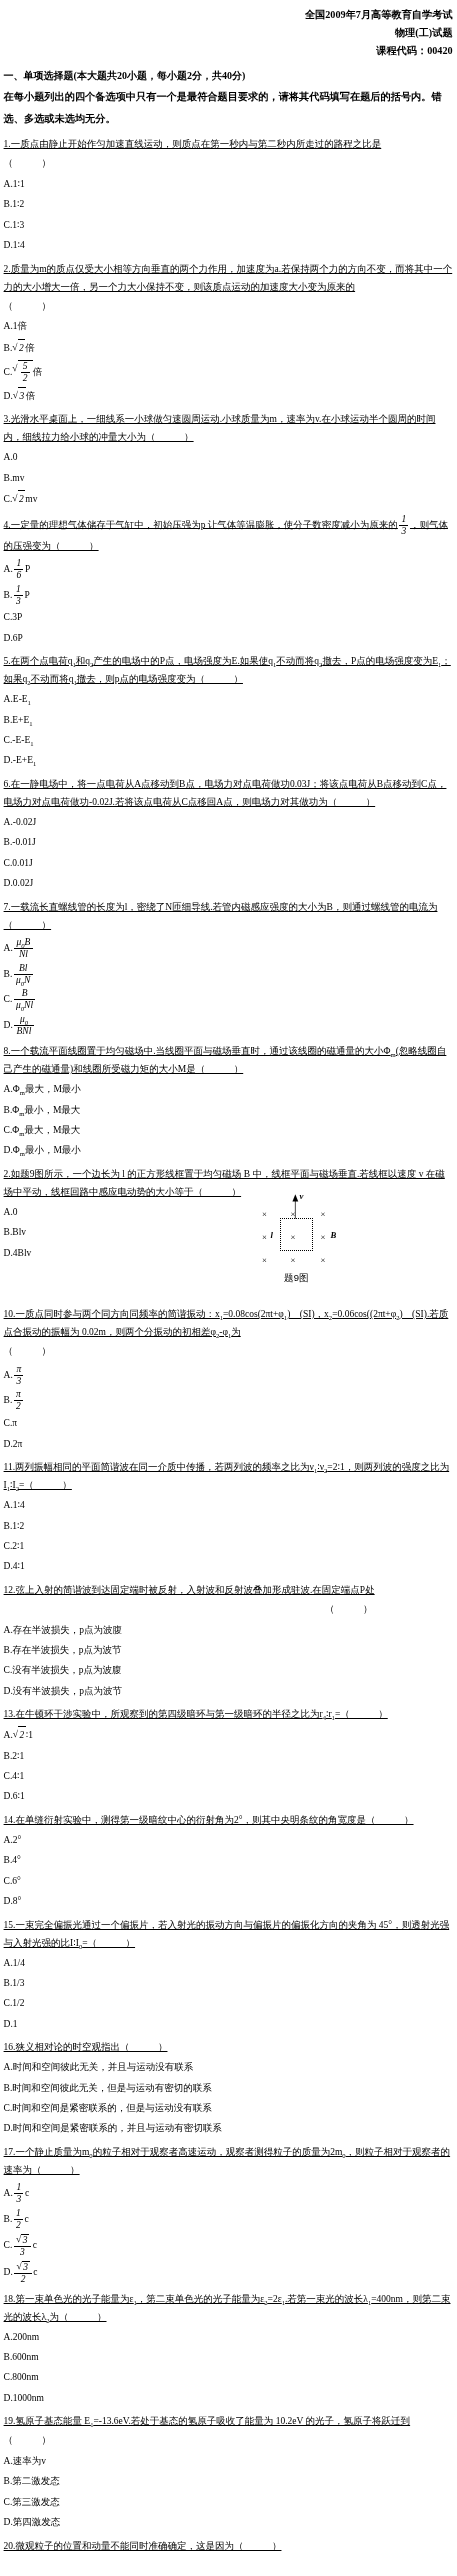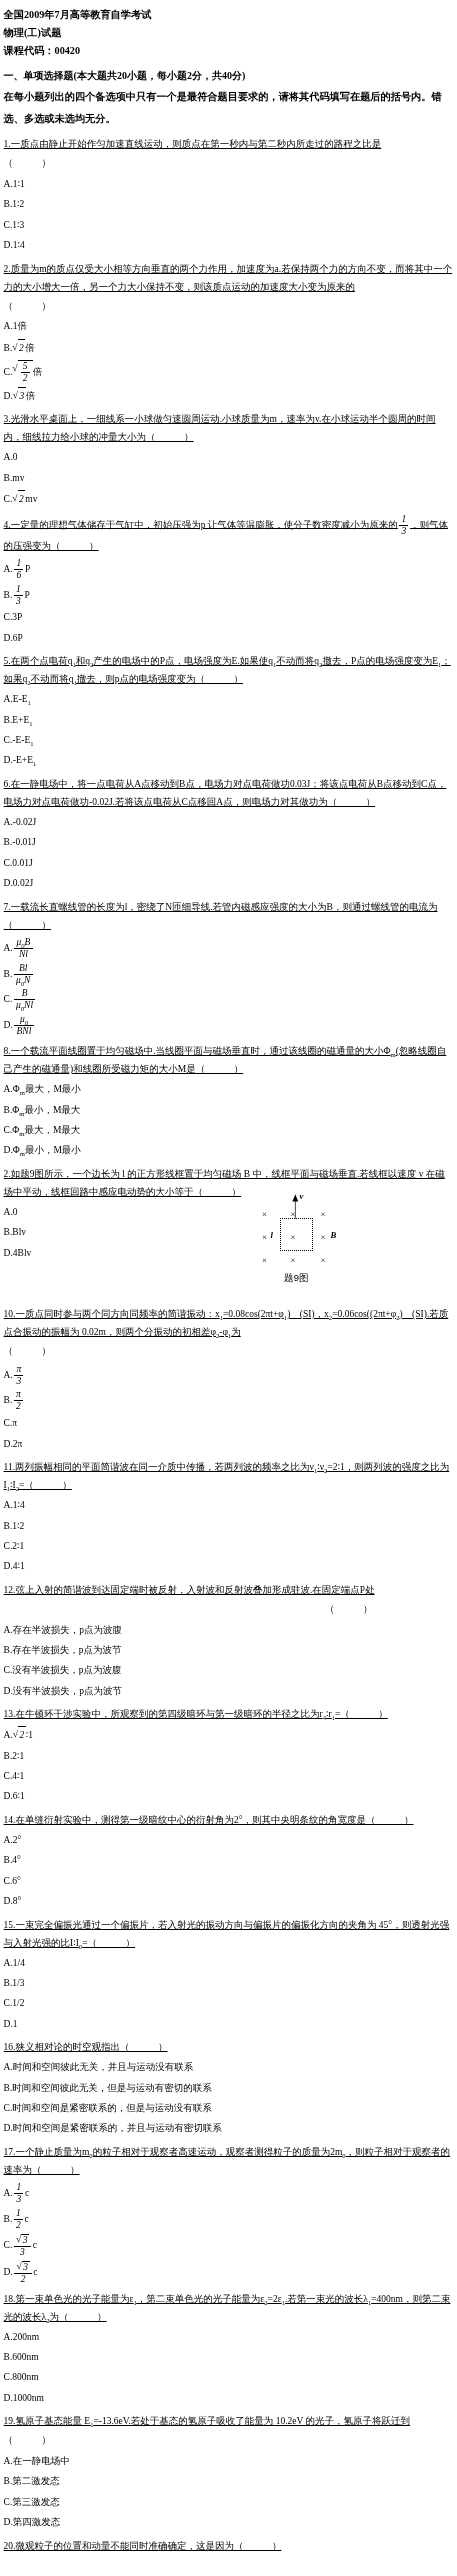--- a/index.html
+++ b/index.html
@@ -1,18 +1,18 @@
 <!DOCTYPE html>
 <html style="font-size:11.7px"><head>
 <meta charset="utf-8">
 <style>
   html,body{margin:0;padding:0;background:#ffffff;color:#000;}
   body{width:457px;font-family:"Liberation Serif","DejaVu Serif",serif;font-size:9.5px;}
   .page{padding:5.8px 4.4px 10.2px 3.6px;}
-  .hdr{text-align:left;font-weight:bold;font-size:10.2px;line-height:18px;}
+  .hdr{text-align:right;font-weight:bold;font-size:10.2px;line-height:18px;}
   .sec-heading{font-weight:bold;font-size:10px;line-height:20.4px;margin-top:6px;}
   .instructions{font-weight:bold;font-size:10.2px;line-height:22px;}
   .question{margin-bottom:3.6px;}
   .qtext{line-height:18px;margin-top:5.1px;text-decoration:underline;}
   .option{line-height:17.5px;margin:2.9px 0;}
   .options{position:relative;}
   .bracket{line-height:17.5px;margin:2.2px 0;}
   .bracket.right{text-align:right;padding-right:80px;}
   
   .frac{display:inline-block;vertical-align:middle;text-align:center;margin:0 1.5px;font-style:italic;}
@@ -226,21 +226,21 @@
           <div class="option">A.200nm</div>
           <div class="option">B.600nm</div>
           <div class="option">C.800nm</div>
           <div class="option">D.1000nm</div>
         </div>
       </div>
       <div class="question">
         <div class="qtext">19.氢原子基态能量 E<sub>1</sub>=-13.6eV.若处于基态的氢原子吸收了能量为 10.2eV 的光子，氢原子将跃迁到</div>
         <div class="bracket">（　　　）</div>
         <div class="options">
-          <div class="option">A.在一静电场中</div>
+          <div class="option">A.速率为v</div>
           <div class="option">B.第二激发态</div>
           <div class="option">C.第三激发态</div>
           <div class="option">D.第四激发态</div>
         </div>
       </div>
       <div class="question">
         <div class="qtext">20.微观粒子的位置和动量不能同时准确确定，这是因为（　　　）</div>
       </div>
     </div>
 </div>

